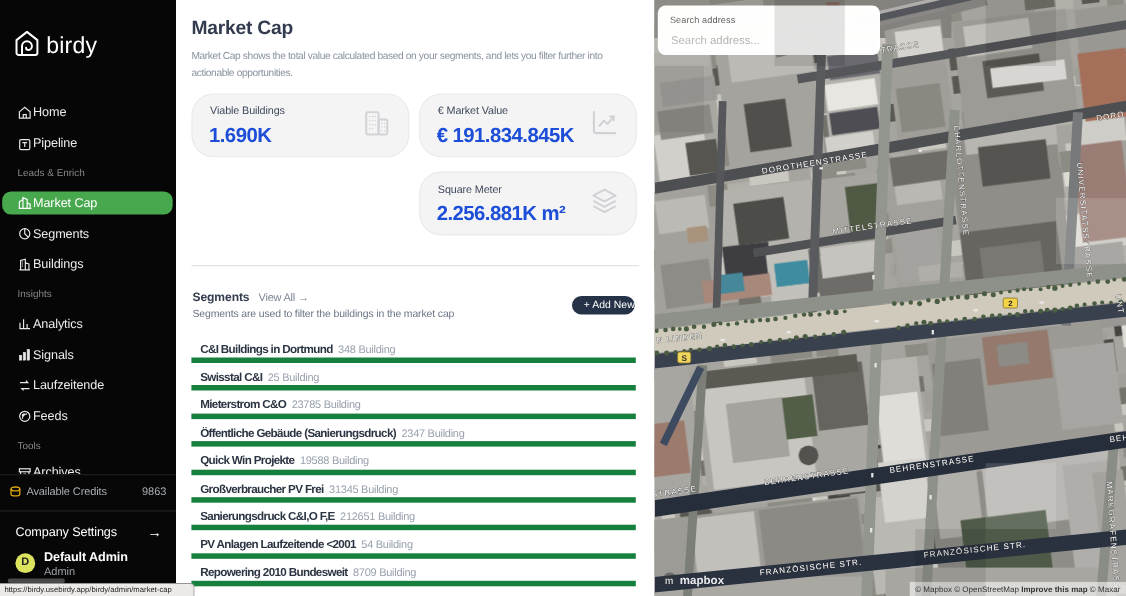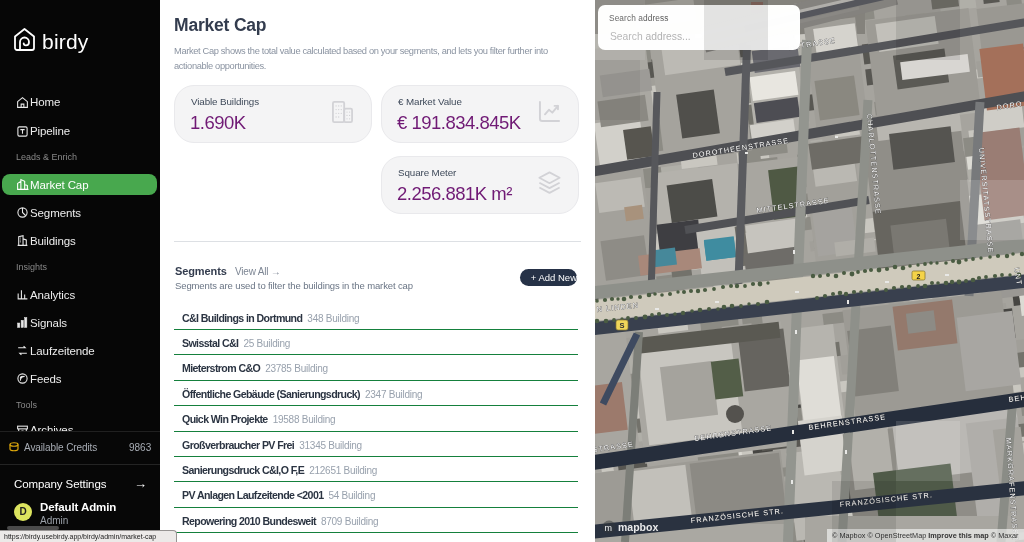--- a/index.html
+++ b/index.html
@@ -6,23 +6,23 @@
 html,body{width:1024px;height:542px;overflow:hidden}
 body{font-family:"Liberation Sans",sans-serif;background:#fff;position:relative}
 .abs{position:absolute}
 #side{position:absolute;left:0;top:0;width:160px;height:542px;background:#060606;color:#fff}
 .navitem{position:absolute;left:30px;font-size:11.5px;letter-spacing:-.1px;color:#ececec;white-space:nowrap}
 .navic{position:absolute;left:16px;width:13px;height:13px}
 .seclab{position:absolute;left:16px;font-size:9px;color:#888}
 #content{position:absolute;left:160px;top:0;width:435px;height:542px;background:#fff}
 .card{position:absolute;width:198px;height:58px;background:#f4f4f5;border:1px solid #e9e9ec;border-radius:20px}
 .clab{position:absolute;left:16px;top:10px;font-size:9.8px;letter-spacing:-.1px;color:#3f4a5a}
-.cval{position:absolute;left:15px;top:26px;font-size:18.5px;font-weight:normal;color:#701a75;letter-spacing:-.5px;white-space:nowrap}
+.cval{position:absolute;left:15px;top:26px;font-size:18.5px;font-weight:bold;color:#1d4ed8;letter-spacing:-.5px;white-space:nowrap}
 .cic{position:absolute;right:15px;top:12px}
-.srow{position:absolute;left:14px;width:404px;height:25.4px;border-bottom:1px solid #15803d}
+.srow{position:absolute;left:14px;width:404px;height:25.4px;border-bottom:5px solid #15803d}
 .sname{font-size:10.6px;font-weight:bold;color:#2b3442;letter-spacing:-.6px;white-space:nowrap}
 .scount{font-size:10px;color:#98a1ad;letter-spacing:-.25px;white-space:nowrap;margin-left:5px}
 .srow div{position:absolute;left:8px;top:7px;display:flex;align-items:baseline}
 #map{position:absolute;left:595px;top:0;width:429px;height:542px;background:#a6a49e;overflow:hidden}
 #status{position:absolute;left:0;top:530px;width:177px;height:12px;background:#ece9e8;border:1px solid #979493;border-bottom:none;border-left:none;border-top-right-radius:4px;font-size:7px;color:#222;line-height:11px;padding-left:4px;white-space:nowrap;overflow:hidden;z-index:30}
 </style>
 </head>
 <body>
 
 <div id="content">

